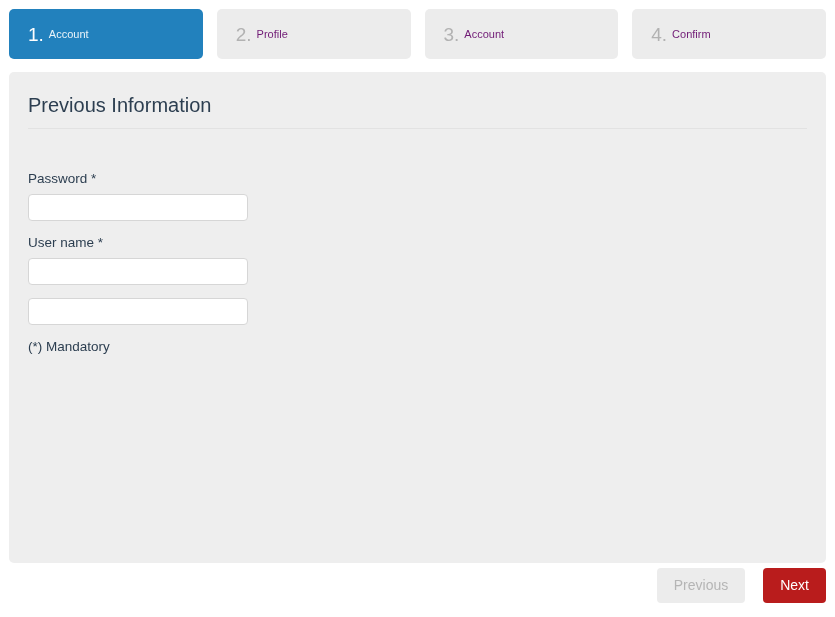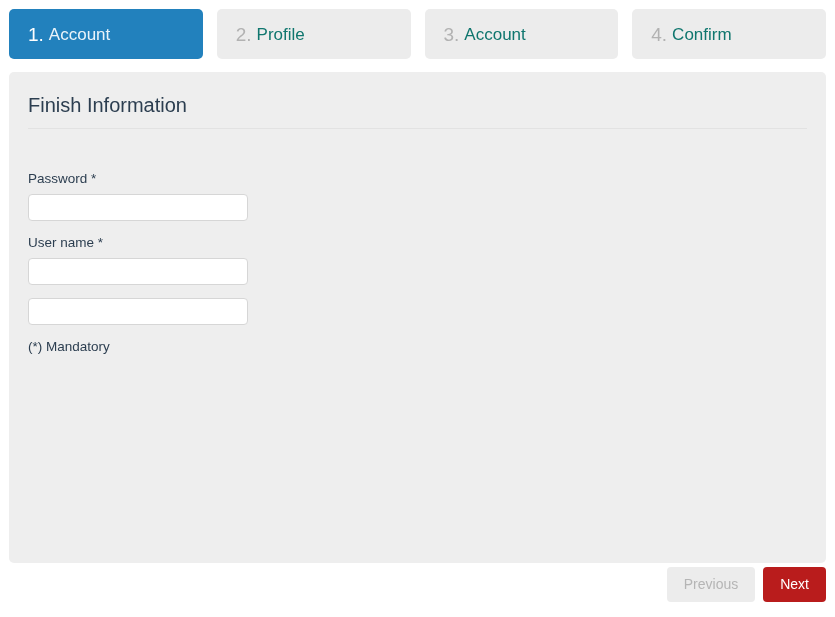--- a/index.html
+++ b/index.html
@@ -49,29 +49,29 @@
     background: #ececec;
     cursor: default;
   }
   .step-number {
     font-size: 19px;
     line-height: 1;
     margin-right: 5px;
     font-weight: 400;
   }
   .step-label {
-    font-size: 17px;
+    font-size: 11px;
     line-height: 1;
     font-weight: 400;
     text-align: center;
   }
   .step.active .step-number { color: #ffffff; }
   .step.active .step-label  { color: #eaf4fa; }
   .step.inactive .step-number { color: #b2b2b2; }
-  .step.inactive .step-label  { color: #0f766e; }
+  .step.inactive .step-label  { color: #701a75; }
 
   
   .panel {
     position: absolute;
     left: 9px;
     top: 72px;
     width: 817px;
     height: 491px;
     background: #eeeeee;
     border-radius: 5px;
@@ -126,22 +126,22 @@
 
   
   .footer {
     position: absolute;
     left: 9px;
     top: 567px;
     width: 817px;
     height: 36px;
     display: flex;
     justify-content: flex-end;
-    align-items: flex-start;
-    gap: 8px;
+    align-items: center;
+    gap: 18px;
   }
   .btn {
     border: none;
     border-radius: 4px;
     font-size: 14px;
     font-family: "Liberation Sans", sans-serif;
     height: 35px;
     padding: 0 17px;
     line-height: 35px;
     cursor: pointer;
@@ -180,21 +180,21 @@
 
     <div class="step inactive">
       <span class="step-number">4.</span>
       <span class="step-label">Confirm</span>
     </div>
 
   </div>
 
   <div class="panel">
 
-    <h2 class="panel-title">Finish Information</h2>
+    <h2 class="panel-title">Previous Information</h2>
     <div class="panel-divider"></div>
 
     <form class="form">
 
       <div class="field">
         <label class="field-label">Password *</label>
         <input class="field-input" type="password" placeholder="" style="">
       </div>
 
       <div class="field">

